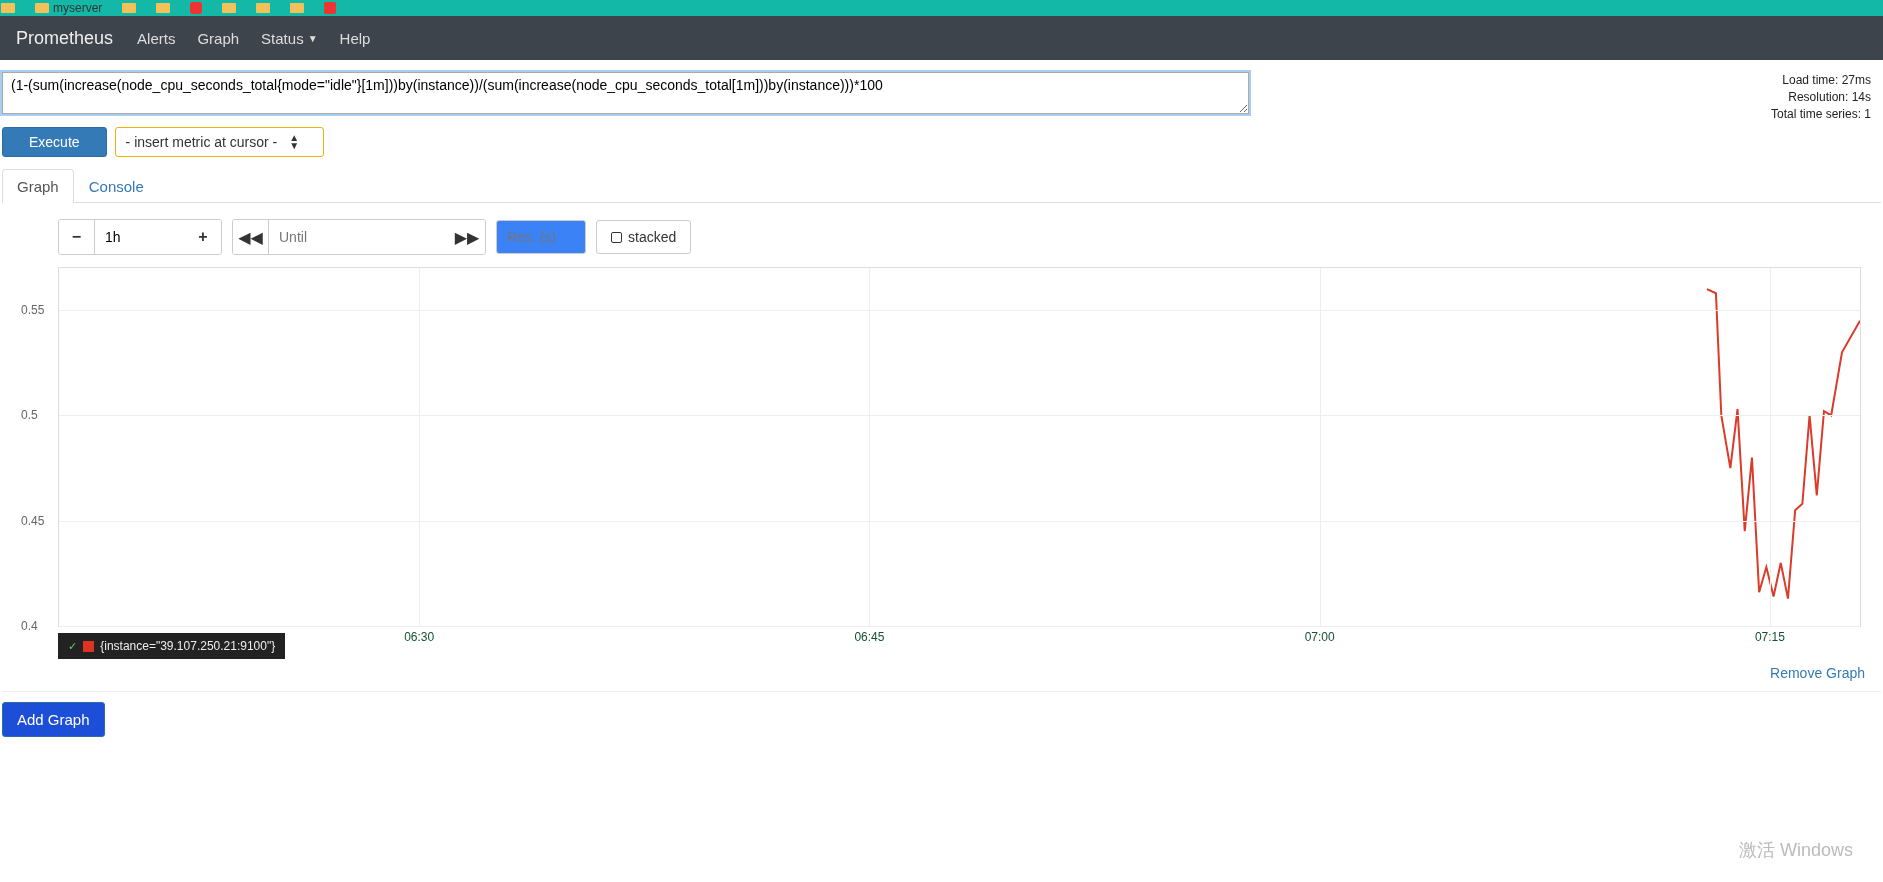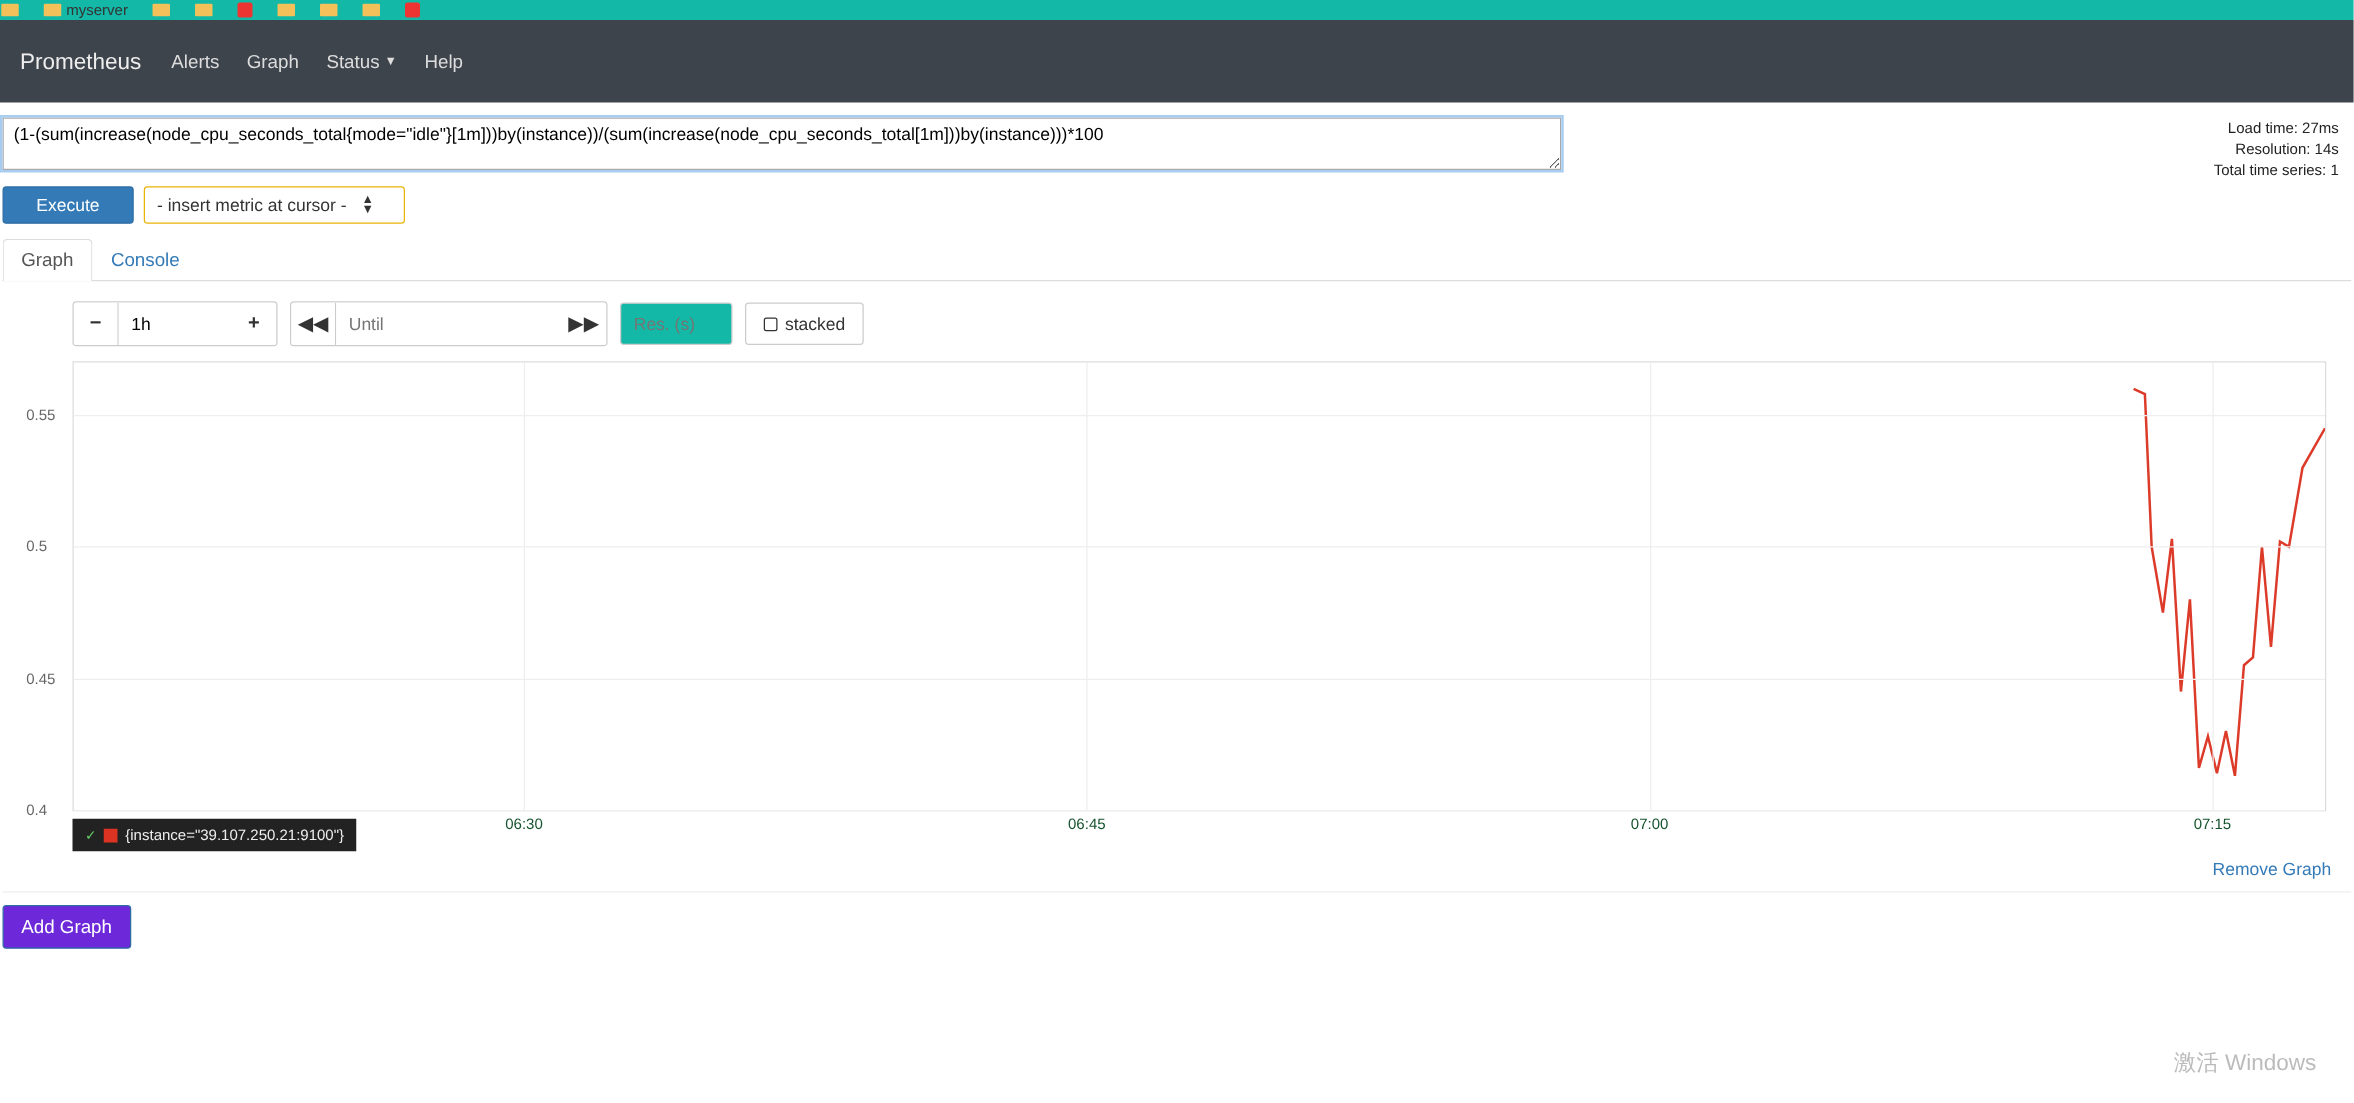--- a/index.html
+++ b/index.html
@@ -1,48 +1,48 @@
 <!DOCTYPE html>
 <html><head>
 <meta charset="utf-8">
 <style>
   * { box-sizing: border-box; margin: 0; padding: 0; }
   body { font-family: -apple-system, BlinkMacSystemFont, "Segoe UI", Helvetica, Arial, sans-serif; font-size: 14px; color: #333; background: #fff; }
   .bookmark-bar { height: 16px; background: #14b8a6; display: flex; gap: 20px; padding: 0 1px; font-size: 12px; overflow: hidden; }
   .bookmark-bar .bm { display: flex; align-items: center; gap: 4px; white-space: nowrap; }
   .folder-icon { width: 14px; height: 10px; background: #f4c05a; border-radius: 1px; display:inline-block;}
   .favicon { width:12px; height:12px; background:#e33; border-radius:2px; display:inline-block;}
-  .navbar { background: #3e444c; height: 66px; display: flex; align-items: center; padding: 12px 16px; }
+  .navbar { background: #3e444c; height: 44px; display: flex; align-items: center; padding: 12px 16px; }
   .navbar .brand { color: #eee; font-size: 18px; font-weight: 400; margin-right: 24px; }
   .navbar a { color: #ddd; text-decoration: none; font-size: 15px; margin-right: 22px; display: inline-flex; align-items:center;}
   .navbar a .caret { margin-left:4px; font-size:10px;}
   .page { padding: 12px 2px 20px 2px; position: relative; }
   .toprow { display:flex; justify-content:space-between; align-items:flex-start; padding:0 2px 8px 2px;}
   .enable-hist { font-size:13px; display:flex; align-items:center; gap:4px;}
   .enable-hist .cbx { width:11px;height:11px;border:1px solid #888;display:inline-block;}
   .react-link { color:#337ab7; font-size:13px; cursor:pointer;}
   .stats { font-size:12px; text-align:right; line-height:1.4; color:#222; padding-right:10px;}
   .query-area { display:flex; gap:12px; align-items:flex-start;}
   .query-col { flex:1;}
   .query-input { width:71%; min-height:30px; padding:4px 8px; font-family: inherit; font-size:14px; border:1px solid #aaa; outline:2px solid #a8cdf0; resize:both; background:#fff;}
   .exec-row { display:flex; gap:8px; margin-top:10px; align-items:center;}
   .btn { border:1px solid #ccc; background:#fff; padding:6px 26px; font-size:14px; cursor:pointer; border-radius:3px;}
   .btn-primary { background:#337ab7; color:#fff; border-color:#2e6da4;}
-  .btn-add { background:#6d28d9; color:#fff; border-color:#2e6da4; padding:8px 14px; font-size:15px;}
+  .btn-add { background:#1d4ed8; color:#fff; border-color:#2e6da4; padding:8px 14px; font-size:15px;}
   .metric-select { border:1px solid #eab308; padding:6px 24px 6px 10px; font-size:14px; position:relative; display:inline-flex; align-items:center; gap:12px; border-radius:3px; background:#fff;}
   .metric-select .sortarrows { font-size:10px; line-height:8px;}
   .tabs { border-bottom:1px solid #ddd; margin-top:12px; display:flex; gap:0;}
   .tab { padding:8px 14px; font-size:15px; color:#337ab7; cursor:pointer; border:1px solid transparent; border-bottom:none; margin-bottom:-1px;}
   .tab.active { color:#555; background:#fff; border-color:#ddd; border-radius:4px 4px 0 0;}
   .graph-controls { display:flex; gap:10px; padding:16px 0 12px 56px; align-items:center;}
   .seg { display:flex; border:1px solid #ccc; border-radius:3px; overflow:hidden;}
   .seg .sbtn { width:36px; height:34px; display:flex; align-items:center; justify-content:center; border-right:1px solid #ccc; background:#fff; cursor:pointer; font-size:16px;}
   .seg .sbtn:last-child{border-right:none;}
   .seg input { border:none; width:90px; padding:0 10px; font-size:14px;}
-  .solo { border:1px solid #ccc; border-radius:3px; height:34px; padding:16px 10px; font-size:14px; background:#14b8a6;}
+  .solo { border:1px solid #ccc; border-radius:3px; height:34px; padding:16px 10px; font-size:14px; background:#3b82f6;}
   .stacked-btn { border:1px solid #ccc; border-radius:3px; height:34px; padding:0 14px; display:inline-flex; align-items:center; gap:6px; font-size:14px; background:#fff; cursor:pointer;}
   .stackbox { width:11px;height:11px;border:1.5px solid #333;border-radius:2px;display:inline-block;}
   .chart-wrap { padding:0 20px 0 56px;}
   .chart { position:relative; height:360px; border:1px solid #ddd; background:#fff;}
   .ytick { position:absolute; left:-38px; font-size:12px; color:#666; transform:translateY(-50%);}
   .hgrid { position:absolute; left:0;right:0; border-top:1px solid #eee;}
   .xtick { position:absolute; bottom:-18px; font-size:12px; color:#14532d; transform:translateX(-50%);}
   .vgrid { position:absolute; top:0; bottom:0; border-left:1px solid #eee;}
   .line-svg { position:absolute; top:0; left:0; width:100%; height:100%;}
   .legend { background:#222; color:#eee; font-size:12px; display:inline-flex; align-items:center; gap:6px; padding:6px 10px; margin:6px 0 0 56px;}

